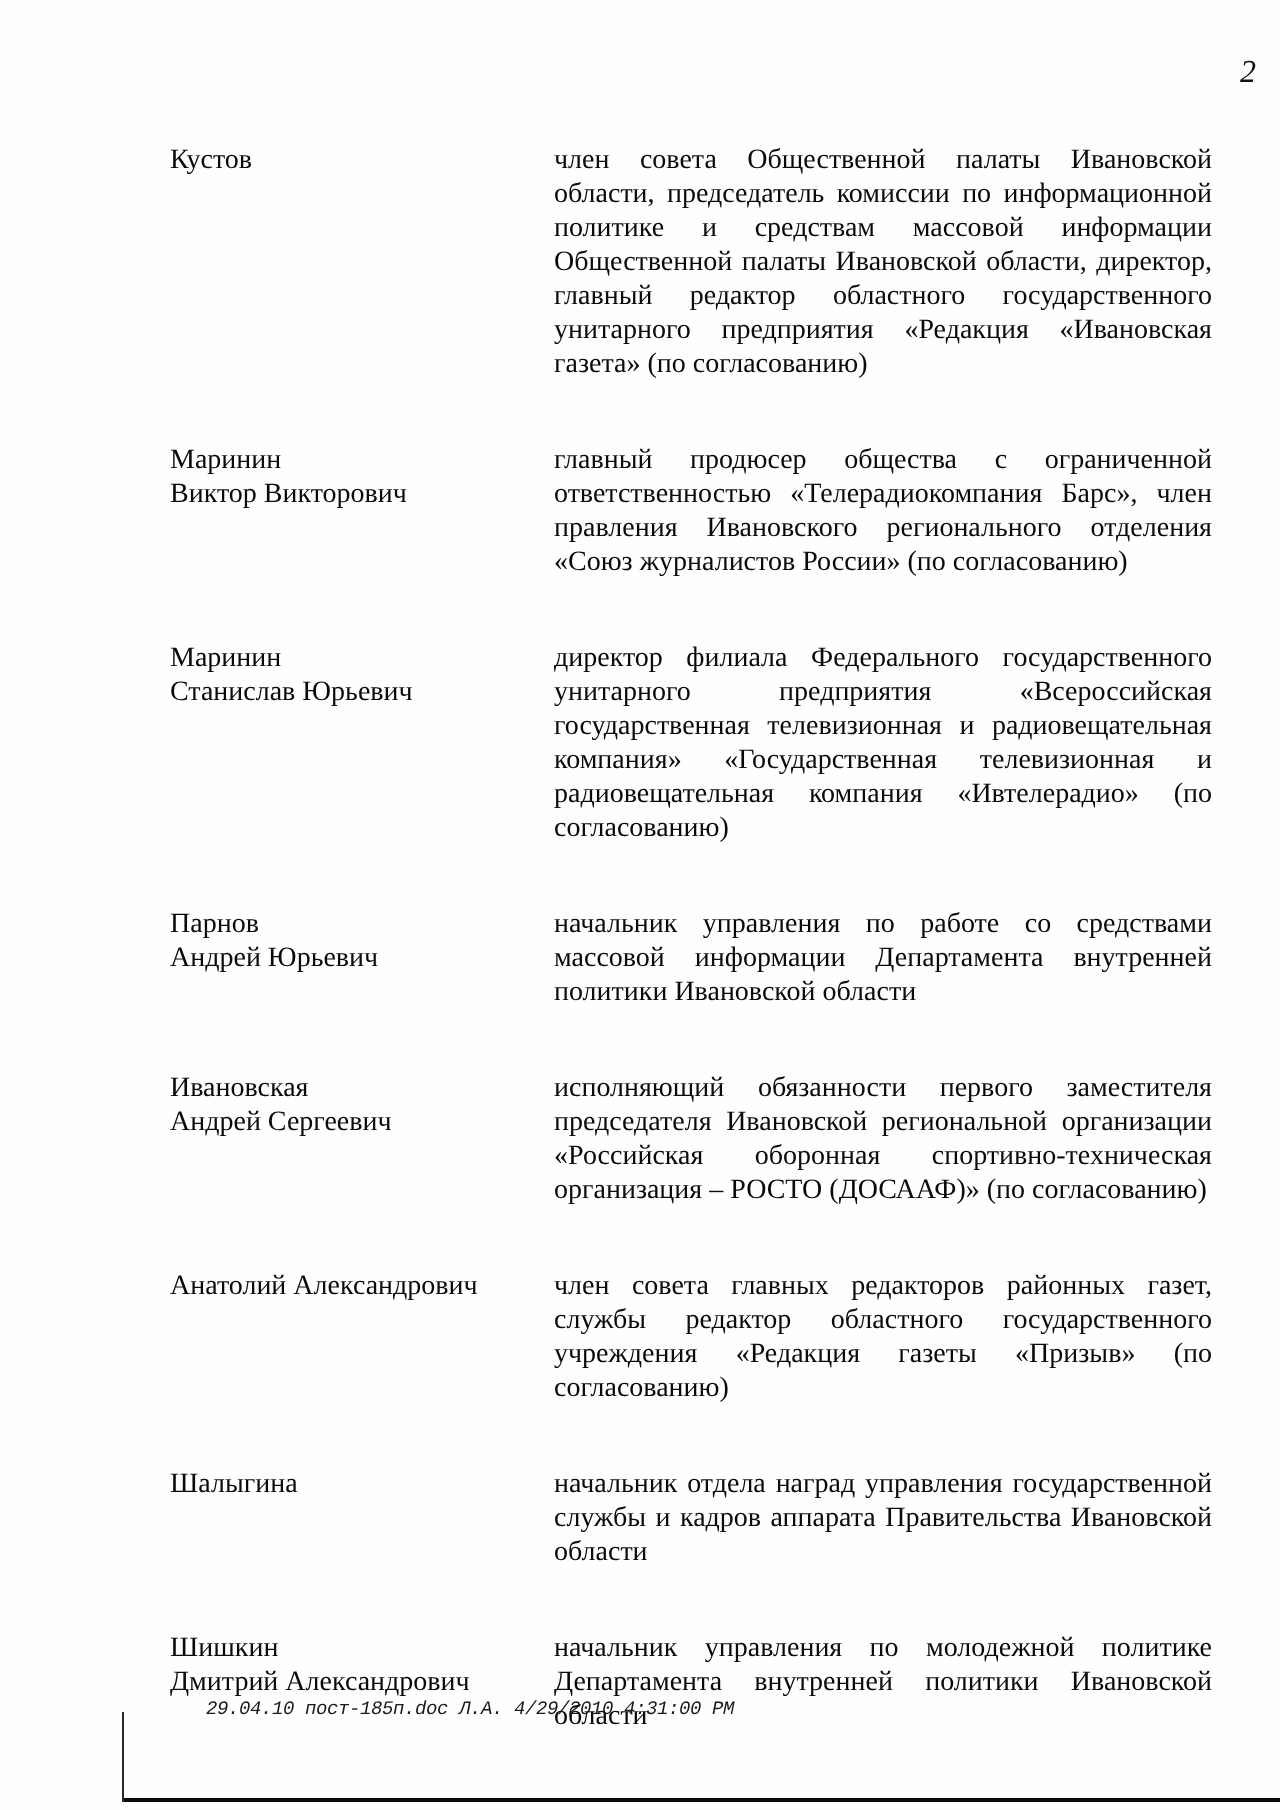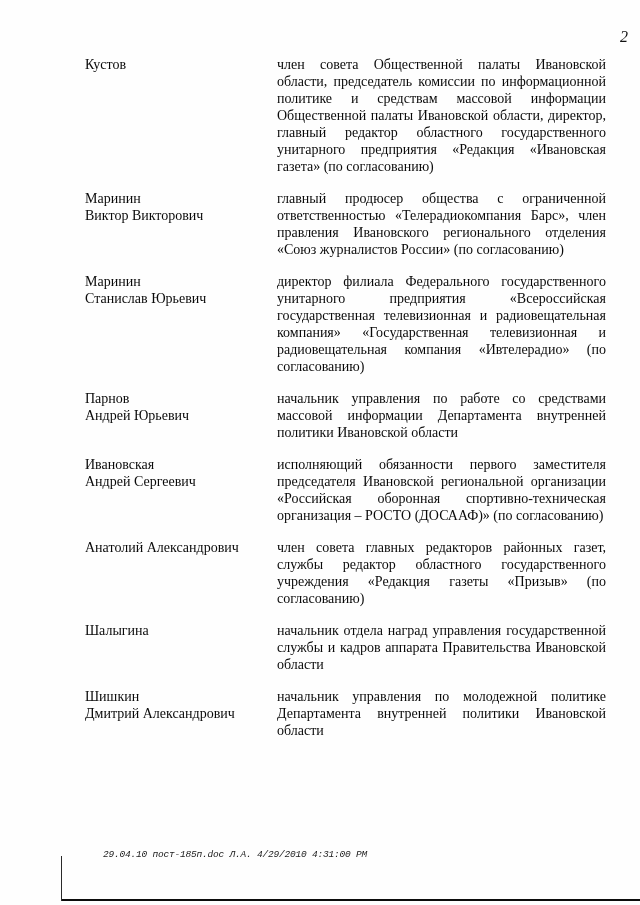--- a/index.html
+++ b/index.html
@@ -23,26 +23,26 @@
   .page-number {
     position: absolute;
     top: 28px;
     right: 12px;
     font-style: italic;
     font-size: 16px;
     color: #111;
   }
   .content {
     position: absolute;
-    top: 56px;
+    top: 72px;
     left: 85px;
     width: 521px;
     display: flex;
     flex-direction: column;
-    gap: 15px;
+    gap: 31px;
   }
   .entry {
     display: grid;
     grid-template-columns: 192px 1fr;
     align-items: start;
   }
   .entry .name {
     font-size: 14px;
     line-height: 17px;
     padding-right: 10px;

